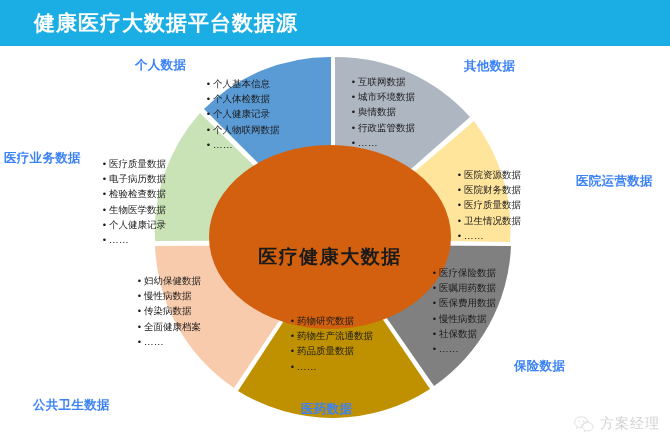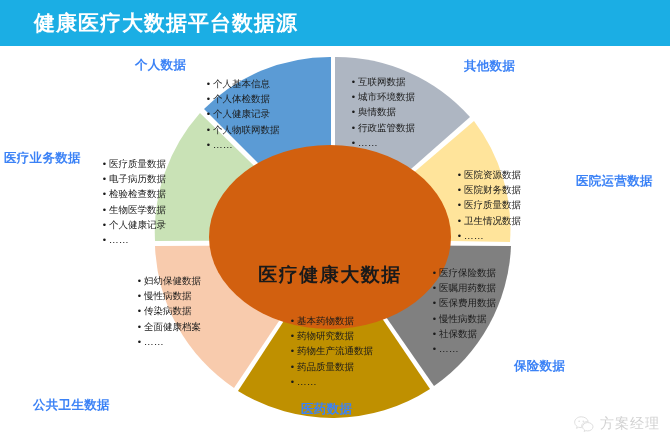--- a/index.html
+++ b/index.html
@@ -48,21 +48,21 @@
   .seg-title{
     position:absolute;
     font-size:12.5px;font-weight:bold;color:#3b82f6;
     white-space:nowrap;
     letter-spacing:0.3px;
   }
 
   
   .center-label{
     position:absolute;
-    left:215px;top:216px;width:230px;
+    left:215px;top:198px;width:230px;
     text-align:center;
     font-size:19px;font-weight:bold;color:#1a1a1a;
     letter-spacing:1.5px;
     white-space:nowrap;
   }
 
   
   .watermark{
     position:absolute;right:10px;bottom:6px;
     display:flex;align-items:flex-end;gap:5px;
@@ -134,21 +134,20 @@
     <span class="row"><span class="bullet">•</span><span class="txt">医疗保险数据</span></span>
     <span class="row"><span class="bullet">•</span><span class="txt">医嘱用药数据</span></span>
     <span class="row"><span class="bullet">•</span><span class="txt">医保费用数据</span></span>
     <span class="row"><span class="bullet">•</span><span class="txt">慢性病数据</span></span>
     <span class="row"><span class="bullet">•</span><span class="txt">社保数据</span></span>
     <span class="row"><span class="bullet">•</span><span class="txt dots">……</span></span>
   </div>
 
   <div class="seg-title" style="left:301px;top:355px;">医药数据</div>
   <div class="seg-list" style="left:288px;top:267px;">
-    <span class="row"><span class="bullet">•</span><span class="txt">基本药物数据</span></span>
     <span class="row"><span class="bullet">•</span><span class="txt">药物研究数据</span></span>
     <span class="row"><span class="bullet">•</span><span class="txt">药物生产流通数据</span></span>
     <span class="row"><span class="bullet">•</span><span class="txt">药品质量数据</span></span>
     <span class="row"><span class="bullet">•</span><span class="txt dots">……</span></span>
   </div>
 
   <div class="seg-title" style="left:33px;top:306px;margin-top:45px;">公共卫生数据</div>
   <div class="seg-list" style="left:135px;top:227px;">
     <span class="row"><span class="bullet">•</span><span class="txt">妇幼保健数据</span></span>
     <span class="row"><span class="bullet">•</span><span class="txt">慢性病数据</span></span>

